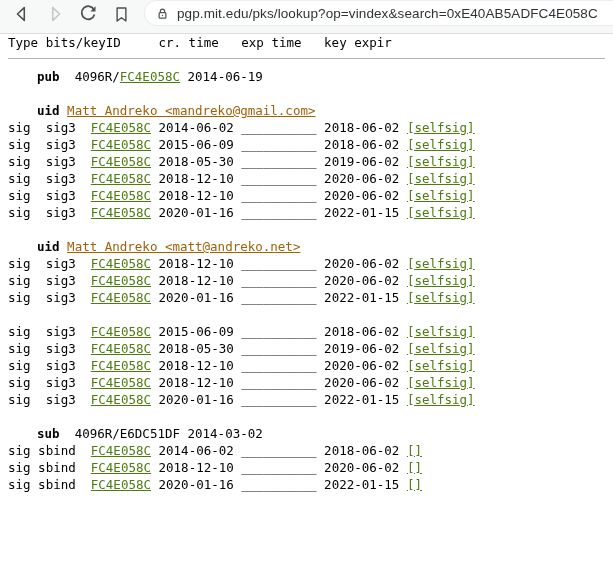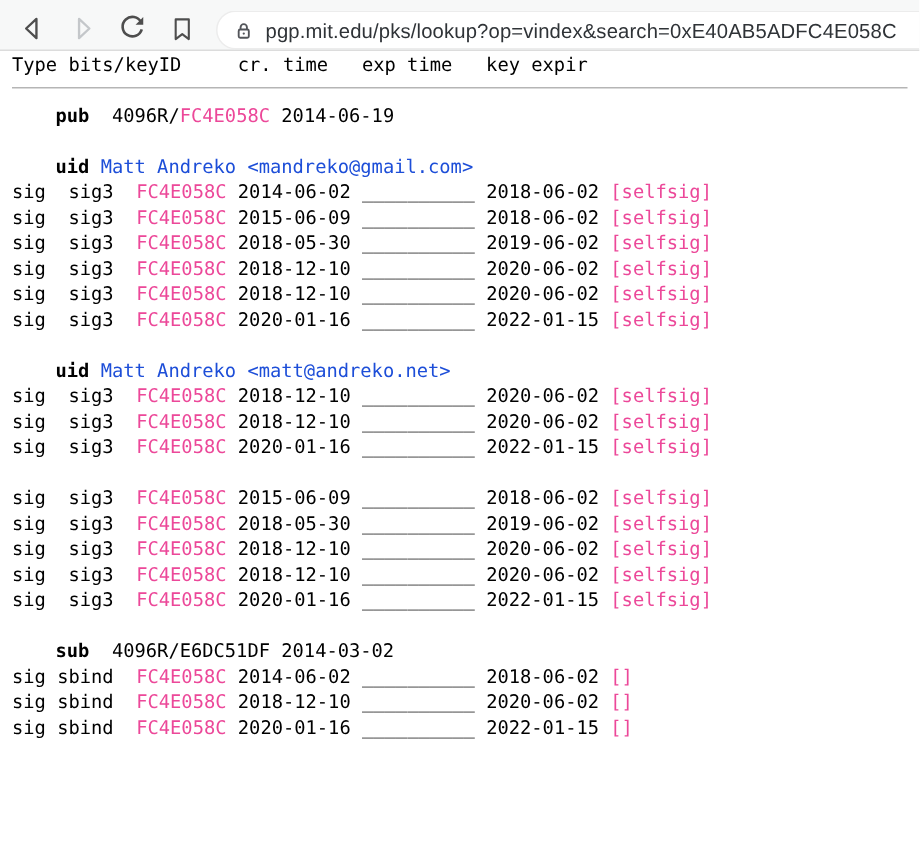--- a/index.html
+++ b/index.html
@@ -2,21 +2,21 @@
 <html><head>
 <meta charset="utf-8">
 <style>
   * { box-sizing: border-box; }
   html,body { margin:0; padding:0; background:#fff; }
   body { width:613px; height:570px; overflow:hidden; font-family:"Liberation Serif", serif; color:#000; }
 
   
   .toolbar {
     height:34px; background:#f7f8f8; border-bottom:1px solid #dcdcdc;
-    display:flex; align-items:flex-end; padding-left:8px;
+    display:flex; align-items:flex-start; padding-left:8px;
   }
   .tb-btn {
     width:28px; height:28px; display:flex; align-items:center; justify-content:center;
     border:none; background:transparent; padding:0; margin-right:5px; border-radius:4px; cursor:pointer;
   }
   .addr {
     flex:1; height:26px; margin-left:4px; background:#ffffff; border:1px solid #ececec;
     border-radius:14px 0 0 14px; border-right:none;
     display:flex; align-items:center; padding-left:10px; overflow:hidden;
   }
@@ -29,22 +29,22 @@
   .page { padding:0 8px; }
   h1[data-name="page-title"] {
     font-size:31px; font-weight:bold; margin:18px 0 16px 0; letter-spacing:0;
   }
   .mono, .line {
     font-family:"DejaVu Sans Mono", monospace;
     font-size:12.5px; line-height:17px; white-space:pre; margin:0;
   }
   hr.rule { border:none; border-top:1px solid #b5b5b5; margin:7px 0 9px 0; }
   .line b { font-weight:bold;margin-left:29px; }
-  a.k, a.s { color:#ec4899; cursor:pointer; }
-  a.u { color:#1d4ed8; cursor:pointer; }
+  a.k, a.s { color:#4d7c0f; text-decoration:underline; cursor:pointer; }
+  a.u { color:#a16207; text-decoration:underline; cursor:pointer; }
 </style>
 </head>
 <body>
 
 <div class="toolbar" data-name="browser-toolbar">
   <button class="tb-btn" data-name="back-button">
     <svg width="22" height="22" viewBox="0 0 24 24" data-name="back-icon">
       <path d="M14.5 5 L7 12 L14.5 19 Z" fill="none" stroke="#4e4e4e" stroke-width="1.7" stroke-linejoin="round"></path>
     </svg>
   </button>

